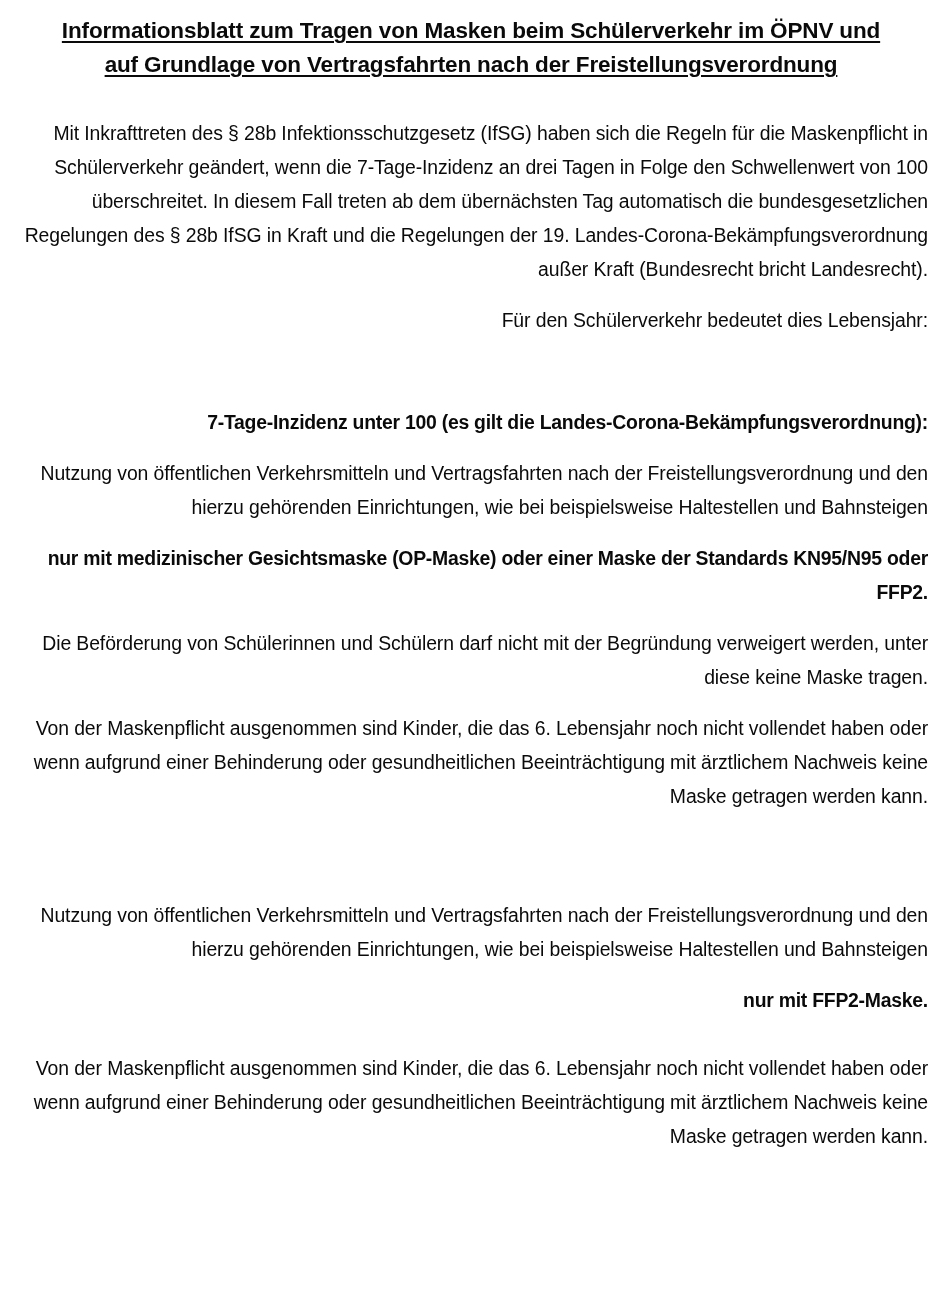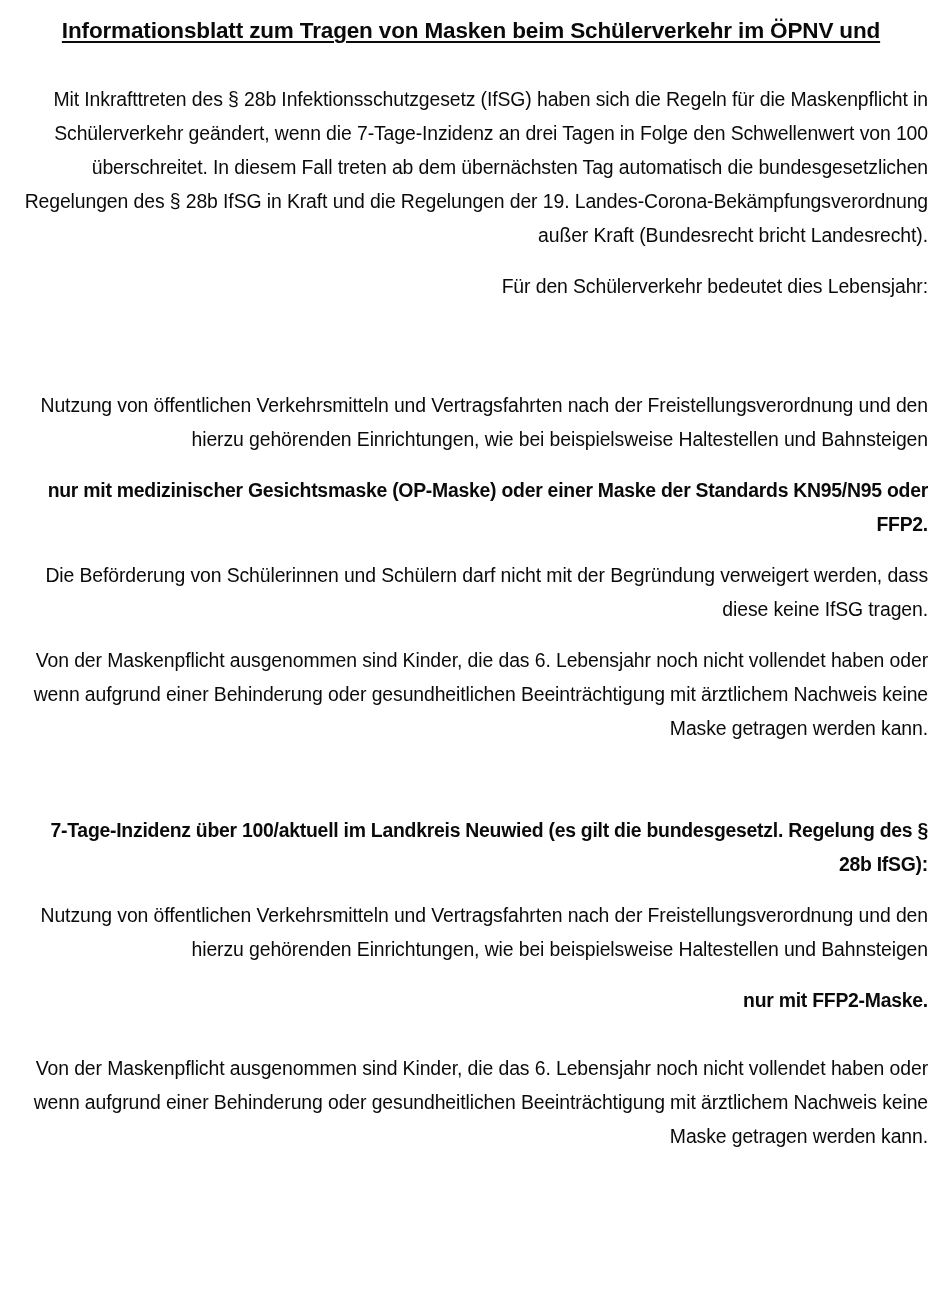--- a/index.html
+++ b/index.html
@@ -72,54 +72,55 @@
 </head>
 <body>
 
 <div class="page">
   <div class="doc-body">
 
     <h1 class="doc-title">
       <span class="tline full">
           <span>Informationsblatt zum Tragen von Masken beim Schülerverkehr im ÖPNV und</span>
         </span>
+      <span class="tline"><span>auf Grundlage von Vertragsfahrten nach der Freistellungsverordnung</span></span>
     </h1>
 
     <div class="spacer-1"></div>
 
     <p class="para">Mit Inkrafttreten des § 28b Infektionsschutzgesetz (IfSG) haben sich die Regeln für die Maskenpflicht in Schülerverkehr geändert, wenn die 7-Tage-Inzidenz an drei Tagen in Folge den Schwellenwert von 100 überschreitet. In diesem Fall treten ab dem übernächsten Tag automatisch die bundesgesetzlichen Regelungen des § 28b IfSG in Kraft und die Regelungen der 19. Landes-Corona-Bekämpfungsverordnung außer Kraft (Bundesrecht bricht Landesrecht).</p>
 
     <div class="spacer-half"></div>
 
     <p class="para">Für den Schülerverkehr bedeutet dies Lebensjahr:</p>
 
     <div class="spacer-1"></div>
     <div class="spacer-1"></div>
 
+    <p class="para bold">7-Tage-Inzidenz unter 100 (es gilt die Landes-Corona-Bekämpfungsverordnung):</p>
 
     <div class="spacer-half"></div>
 
     <p class="para">Nutzung von öffentlichen Verkehrsmitteln und Vertragsfahrten nach der Freistellungsverordnung und den hierzu gehörenden Einrichtungen, wie bei beispielsweise Haltestellen und Bahnsteigen</p>
 
     <div class="spacer-half"></div>
 
     <p class="para bold">nur mit medizinischer Gesichtsmaske (OP-Maske) oder einer Maske der Standards KN95/N95 oder FFP2.</p>
 
     <div class="spacer-half"></div>
 
-    <p class="para">Die Beförderung von Schülerinnen und Schülern darf nicht mit der Begründung verweigert werden, dass diese keine IfSG tragen.</p>
+    <p class="para">Die Beförderung von Schülerinnen und Schülern darf nicht mit der Begründung verweigert werden, unter diese keine Maske tragen.</p>
 
     <div class="spacer-half"></div>
 
     <p class="para">Von der Maskenpflicht ausgenommen sind Kinder, die das 6. Lebensjahr noch nicht vollendet haben oder wenn aufgrund einer Behinderung oder gesundheitlichen Beeinträchtigung mit ärztlichem Nachweis keine Maske getragen werden kann.</p>
 
     <div class="spacer-1"></div>
     <div class="spacer-1"></div>
 
-    <p class="para bold">7-Tage-Inzidenz über 100/aktuell im Landkreis Neuwied (es gilt die bundesgesetzl. Regelung des § 28b IfSG):</p>
 
     <div class="spacer-half"></div>
 
     <p class="para">Nutzung von öffentlichen Verkehrsmitteln und Vertragsfahrten nach der Freistellungsverordnung und den hierzu gehörenden Einrichtungen, wie bei beispielsweise Haltestellen und Bahnsteigen</p>
 
     <div class="spacer-half"></div>
 
     <p class="para bold">nur mit FFP2-Maske.</p>
 
     <div class="spacer-half"></div>

